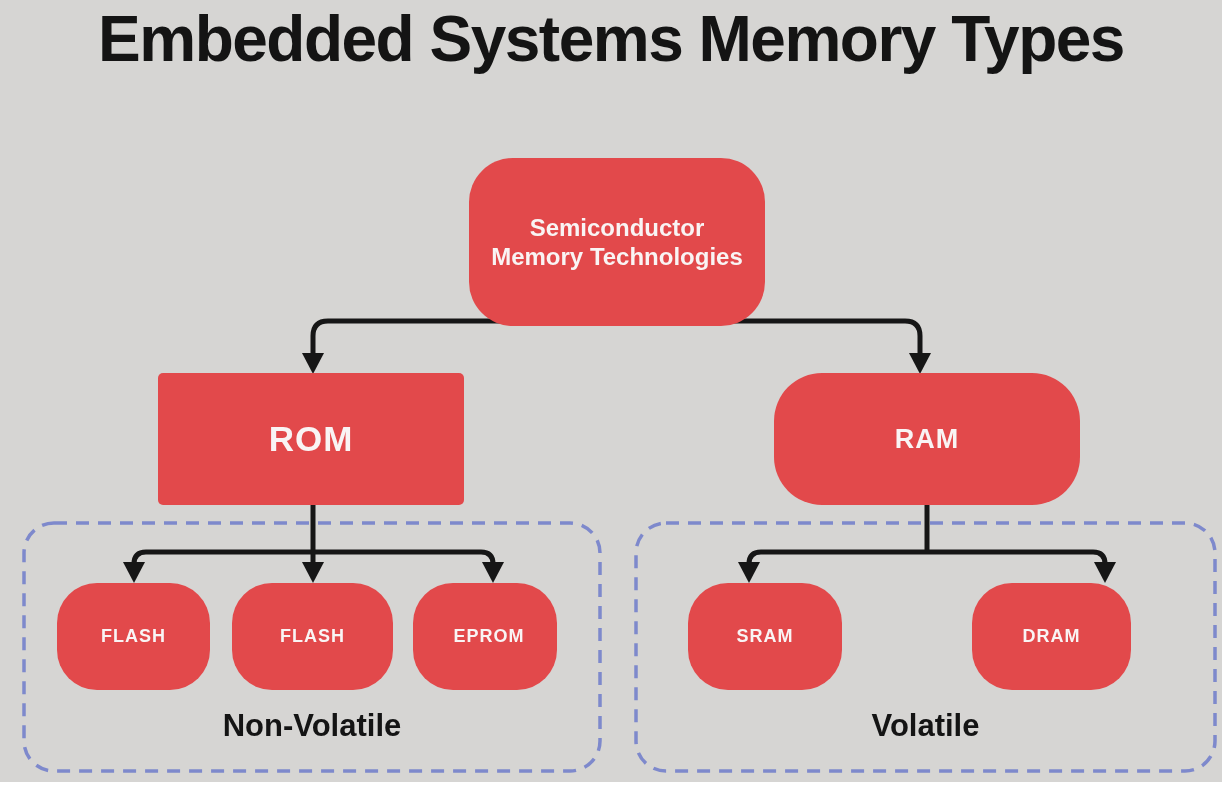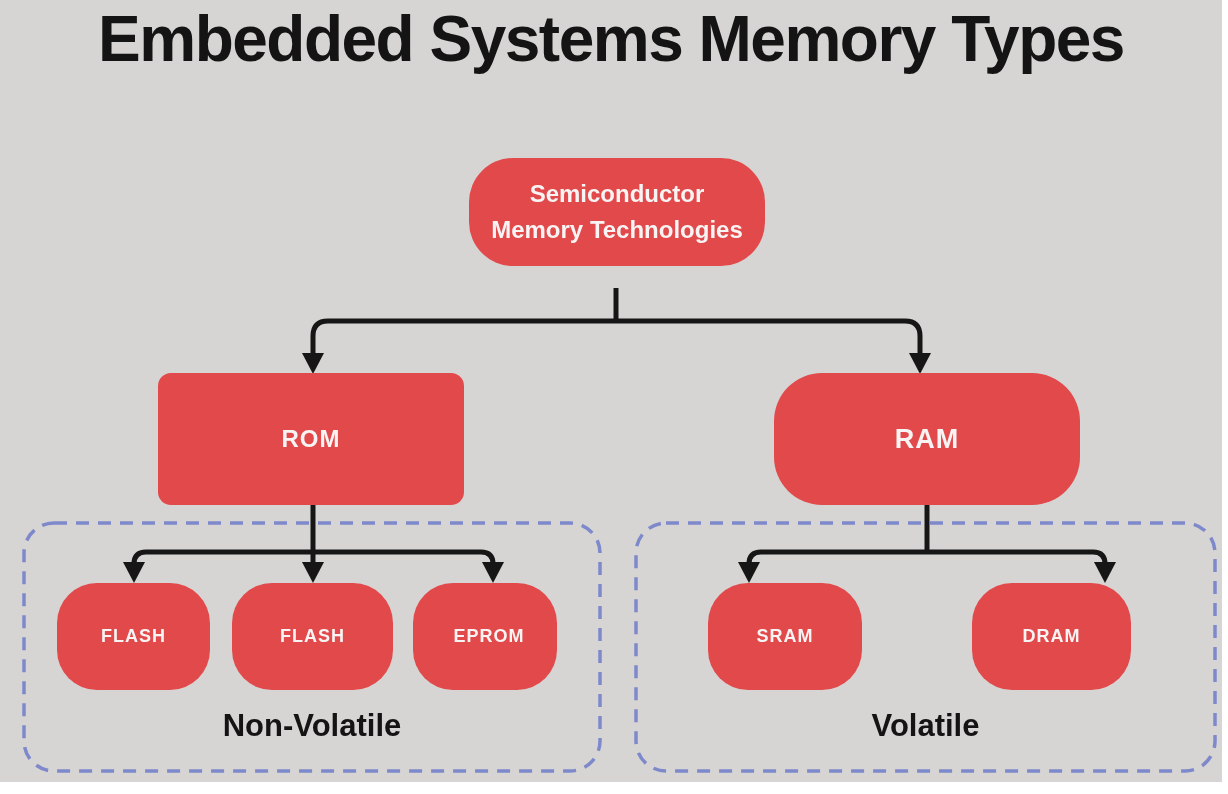--- a/index.html
+++ b/index.html
@@ -23,31 +23,31 @@
   }
   svg.overlay{position:absolute;left:0;top:0;width:1222px;height:782px;}
   .conn{stroke:var(--connector);stroke-width:5;fill:none;}
   .arrowhead{fill:var(--connector);stroke:none;}
   .dashed-rect{stroke:var(--group_border);stroke-width:3.5;fill:none;stroke-dasharray:13 9;}
   .node{
     position:absolute;background:var(--node);color:var(--node_text);
     display:flex;align-items:center;justify-content:center;text-align:center;
     font-weight:bold;
   }
-  .node-root{left:469px;top:158px;width:296px;height:108px;border-radius:44px;
-    font-size:24px;line-height:36px;padding:0 18px;}
-  .node-rom{left:158px;top:373px;width:306px;height:132px;border-radius:13px;
-    font-size:24px;letter-spacing:1px;}
+  .node-root{left:469px;top:158px;width:296px;height:168px;border-radius:44px;
+    font-size:24px;line-height:29px;padding:0 18px;}
+  .node-rom{left:158px;top:373px;width:306px;height:132px;border-radius:5px;
+    font-size:35px;letter-spacing:1px;}
   .node-ram{left:774px;top:373px;width:306px;height:132px;border-radius:48px;
     font-size:27px;letter-spacing:1px;}
   .node-leaf{top:583px;height:107px;border-radius:40px;font-size:18px;letter-spacing:1px;}
   .node-flash{left:57px;width:153px;}
   .node-eeprom{left:232px;width:161px;}
   .node-eprom{left:413px;width:144px;padding-left:8px;}
-  .node-sram{left:708px;width:154px;}
+  .node-sram{left:688px;width:154px;}
   .node-dram{left:972px;width:159px;}
   .group-label{
     position:absolute;top:708px;text-align:center;font-size:31px;font-weight:bold;
     color:var(--title_text);letter-spacing:0px;
   }
   .group-label-left{left:24px;width:576px;text-align:center;}
   .group-label-right{left:636px;width:579px;}
 </style>
 </head>
 <body>

